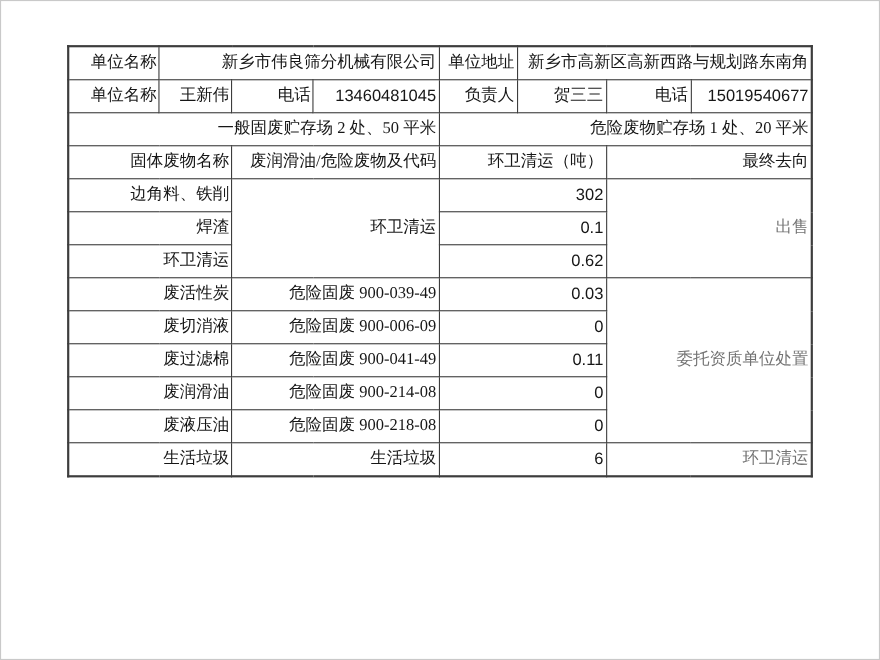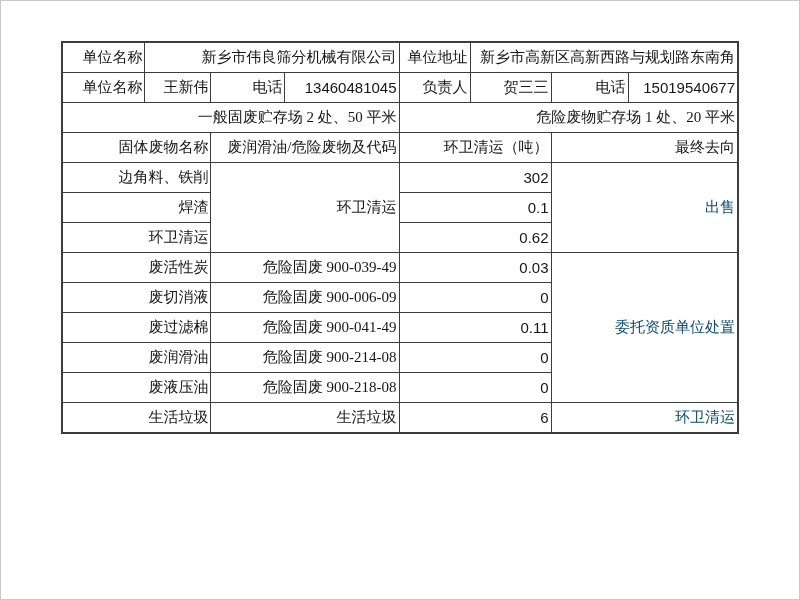--- a/index.html
+++ b/index.html
@@ -41,21 +41,21 @@
   }
   td.num{
     font-family:"Liberation Sans","DejaVu Sans",sans-serif;
     font-weight:400;
     font-size:14px;
   }
   td.mixed{
     font-size:15px;
   }
   td.blue{
-    color:#0c4a6e;
+    color:#737373;
   }
 </style>
 </head>
 <body>
 
 <div class="page">
 
 
   <table class="notice">
     <colgroup>

